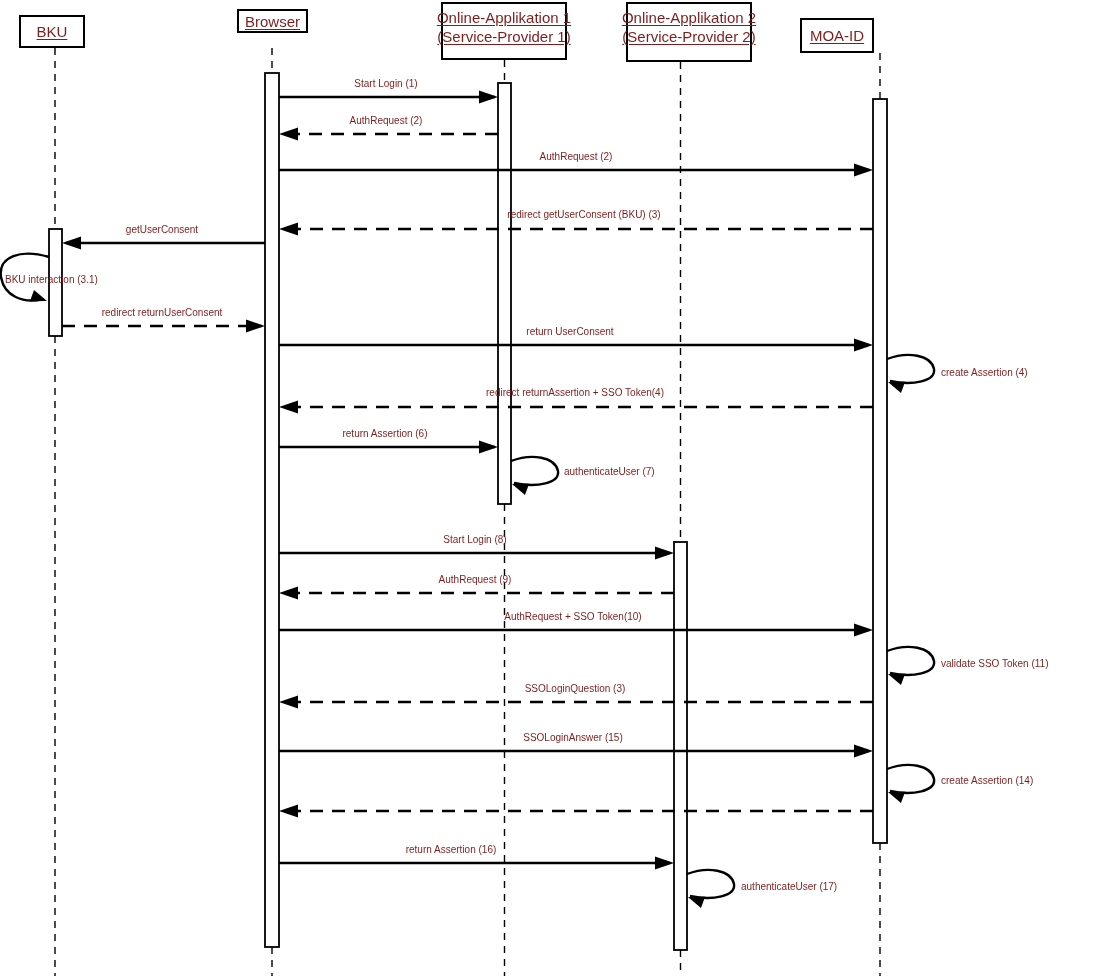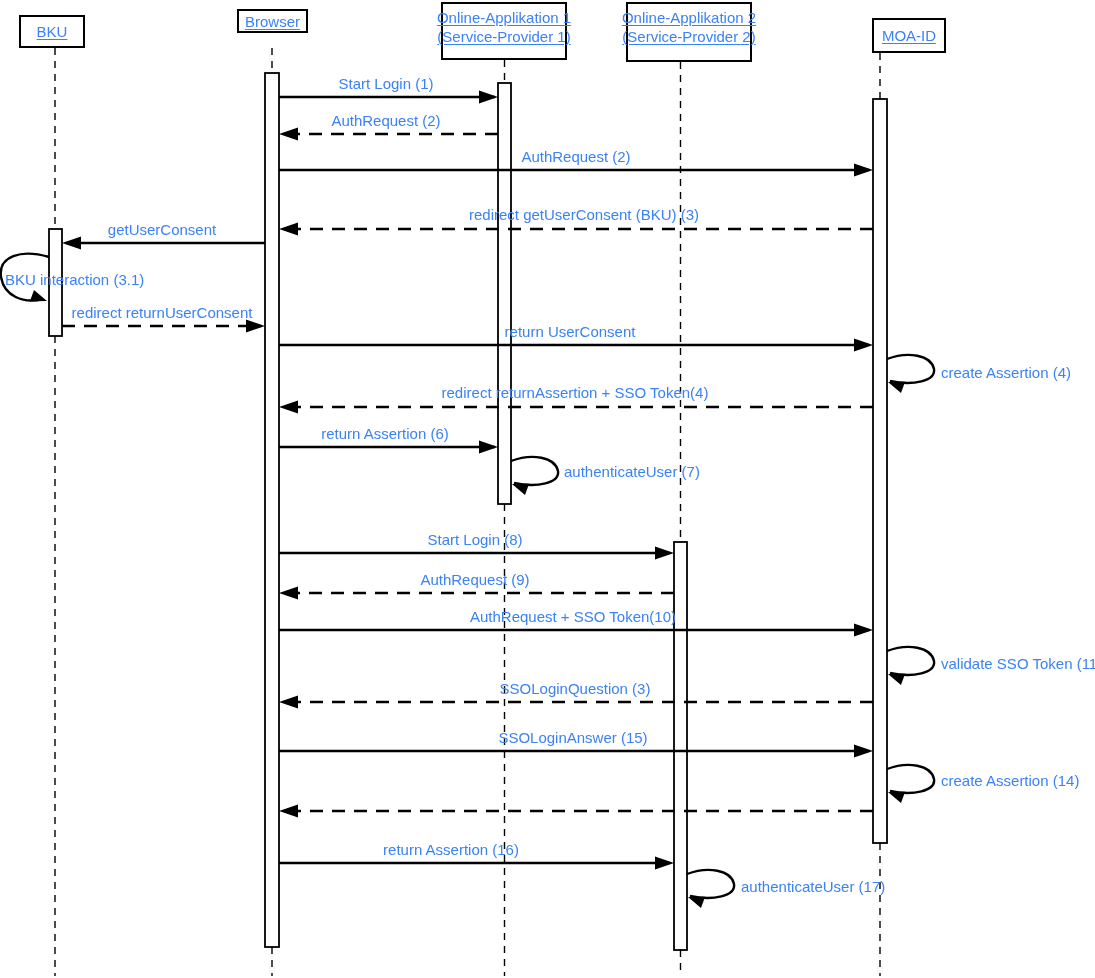--- a/index.html
+++ b/index.html
@@ -2,21 +2,21 @@
 <html><head>
 <meta charset="utf-8">
 <style>
   html, body { margin: 0; padding: 0; background: #ffffff; }
   .stage {
     position: relative;
     width: 1095px;
     height: 978px;
     background: #ffffff;
     font-family: "Liberation Sans", sans-serif;
-    color: #3b82f6;
+    color: #7f1d1d;
     overflow: hidden;
   }
   .stage svg { position: absolute; left: 0; top: 0; }
   .lifeline { stroke: #000; stroke-width: 1.4; stroke-dasharray: 7 6; }
   .actbar   { fill: #fff; stroke: #000; stroke-width: 1.8; }
   .msgline  { stroke: #000; stroke-width: 2.5; }
   .msgline.dashed { stroke-width: 2.7; stroke-dasharray: 13 9; }
   .loopline { stroke: #000; stroke-width: 2.4; fill: none; }
   .ahead    { fill: #000; stroke: none; }
   .actor-box {
@@ -30,21 +30,21 @@
     justify-content: center;
     text-align: center;
     font-size: 15px;
     line-height: 19px;
   }
   .actor-box.top-align { justify-content: flex-start; padding-top: 4px; }
   .actor-label { text-decoration: underline; text-underline-offset: 2px; white-space: nowrap; }
   .msg-label {
     position: absolute;
     white-space: nowrap;
-    font-size: 15px;
+    font-size: 10px;
     height: 18px;
     line-height: 18px;
   }
   .msg-label.centered { transform: translateX(-50%); }
 </style>
 </head>
 <body>
 
 <div class="stage">
 
@@ -174,21 +174,21 @@
     <span class="actor-label">Browser</span>
   </div>
   <div class="actor-box top-align" style="left:441px;top:2px;width:126px;height:58px">
     <span class="actor-label">Online-Applikation 1</span>
     <span class="actor-label">(Service-Provider 1)</span>
   </div>
   <div class="actor-box top-align" style="left:626px;top:2px;width:126px;height:60px">
     <span class="actor-label">Online-Applikation 2</span>
     <span class="actor-label">(Service-Provider 2)</span>
   </div>
-  <div class="actor-box" style="left:872px;top:18px;width:74px;height:35px">
+  <div class="actor-box" style="left:800px;top:18px;width:74px;height:35px">
     <span class="actor-label">MOA-ID</span>
   </div>
 
   <div class="msg-label centered" style="left:386px;top:75px">Start Login (1)</div>
   <div class="msg-label centered" style="left:386px;top:112px">AuthRequest (2)</div>
   <div class="msg-label centered" style="left:576px;top:148px">AuthRequest (2)</div>
   <div class="msg-label centered" style="left:584px;top:206px">redirect getUserConsent (BKU) (3)</div>
   <div class="msg-label centered" style="left:162px;top:221px">getUserConsent</div>
   <div class="msg-label" style="left:5px;top:271px">BKU interaction (3.1)</div>
   <div class="msg-label centered" style="left:162px;top:304px">redirect returnUserConsent</div>

